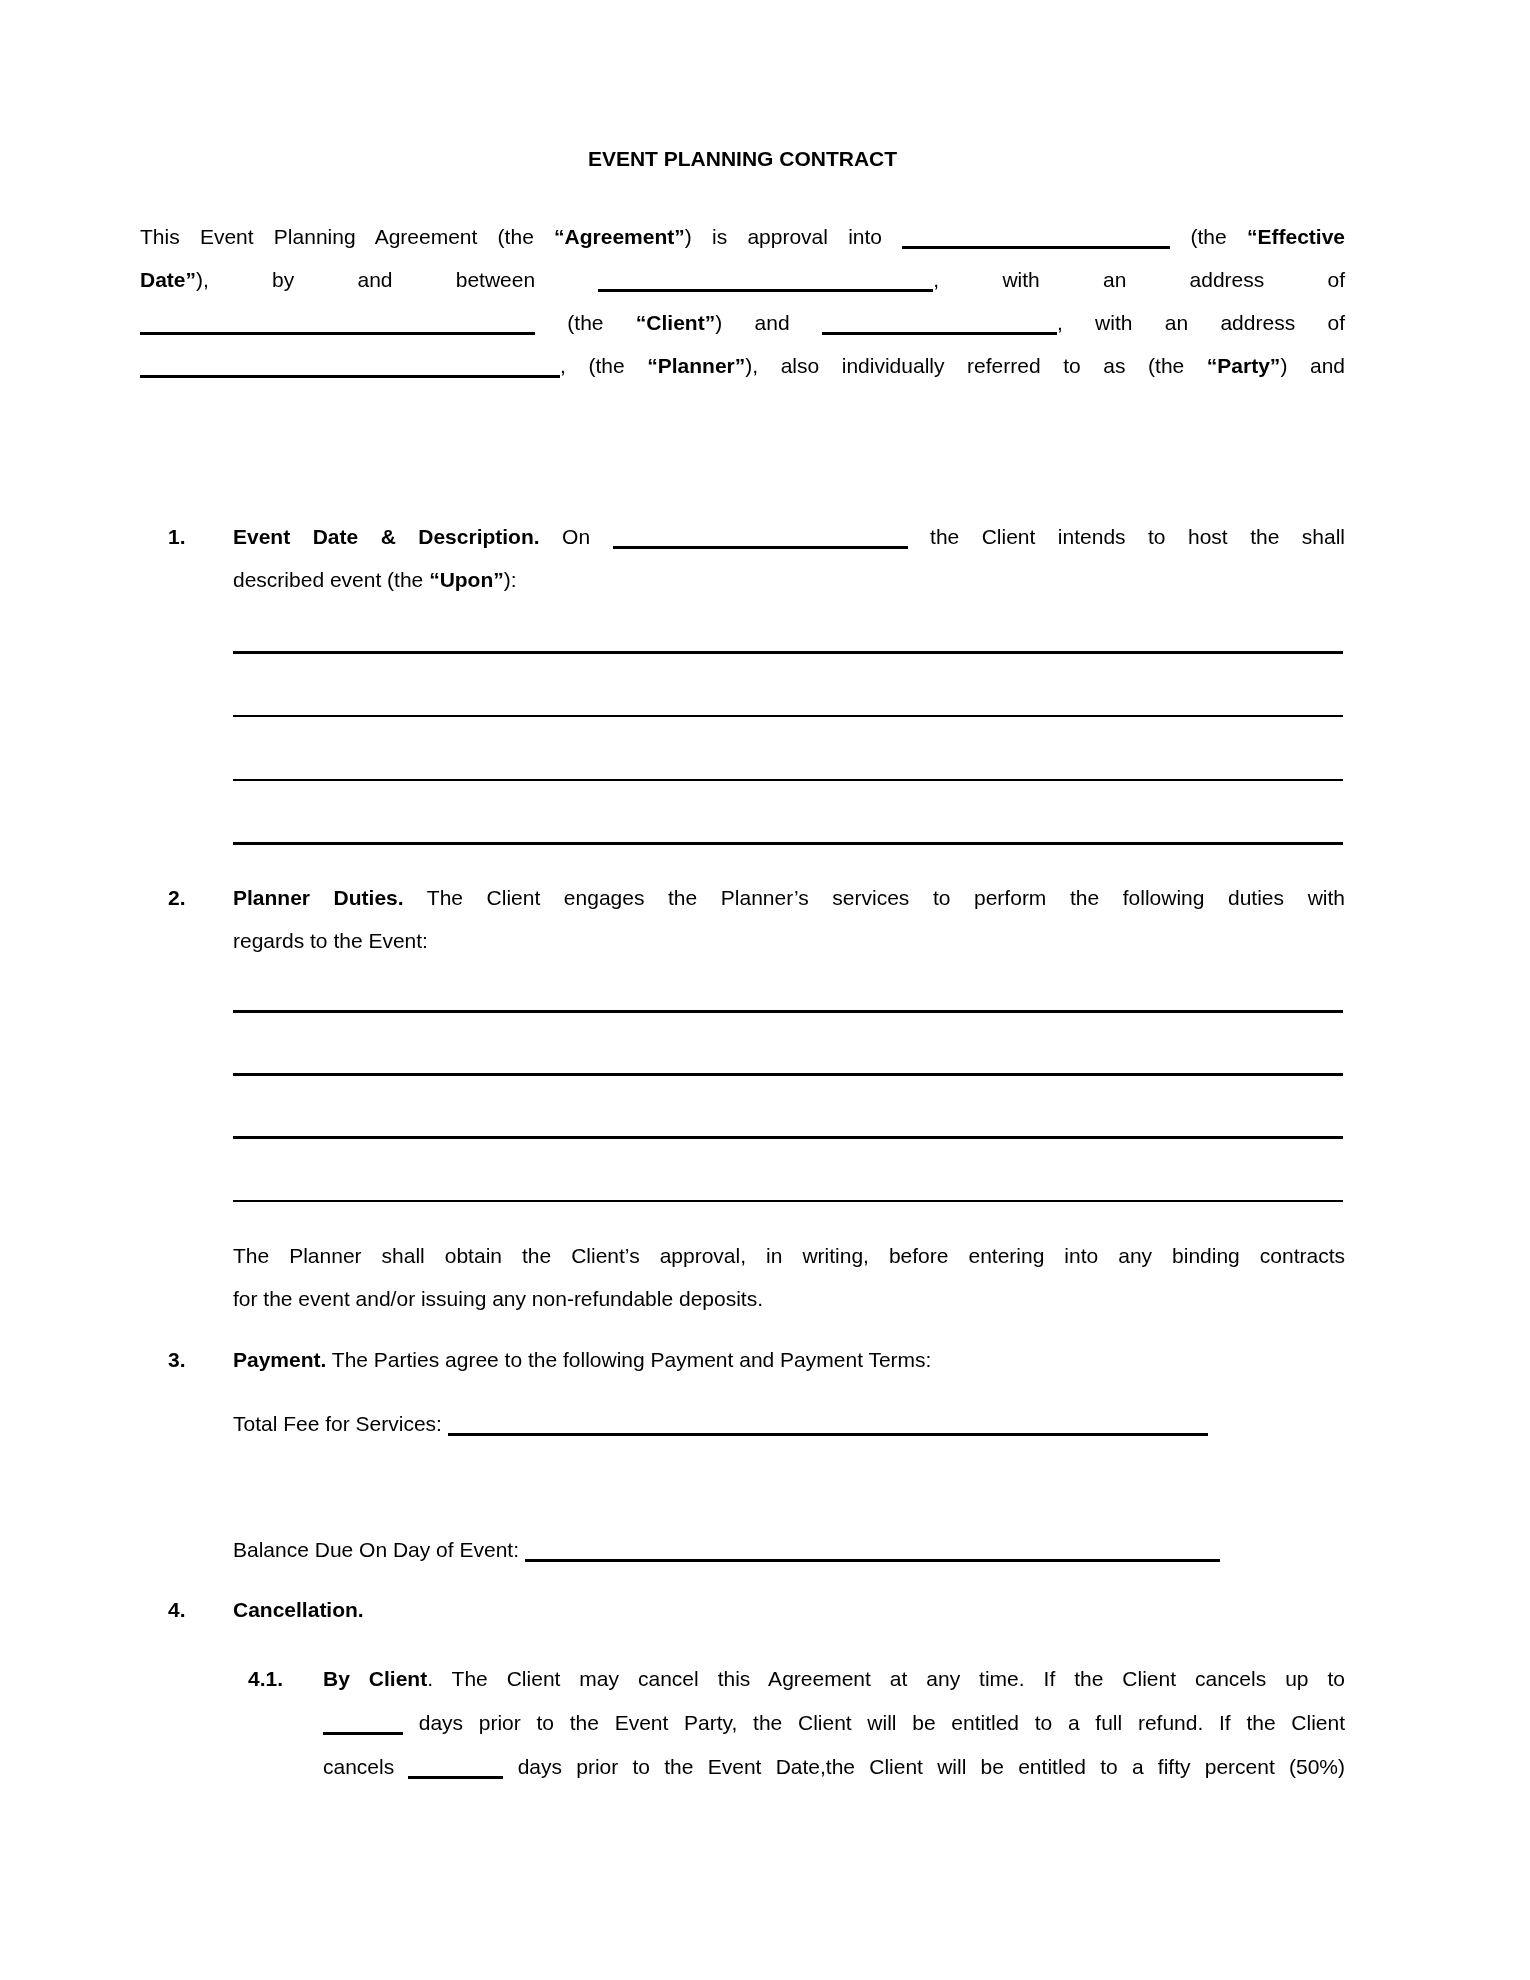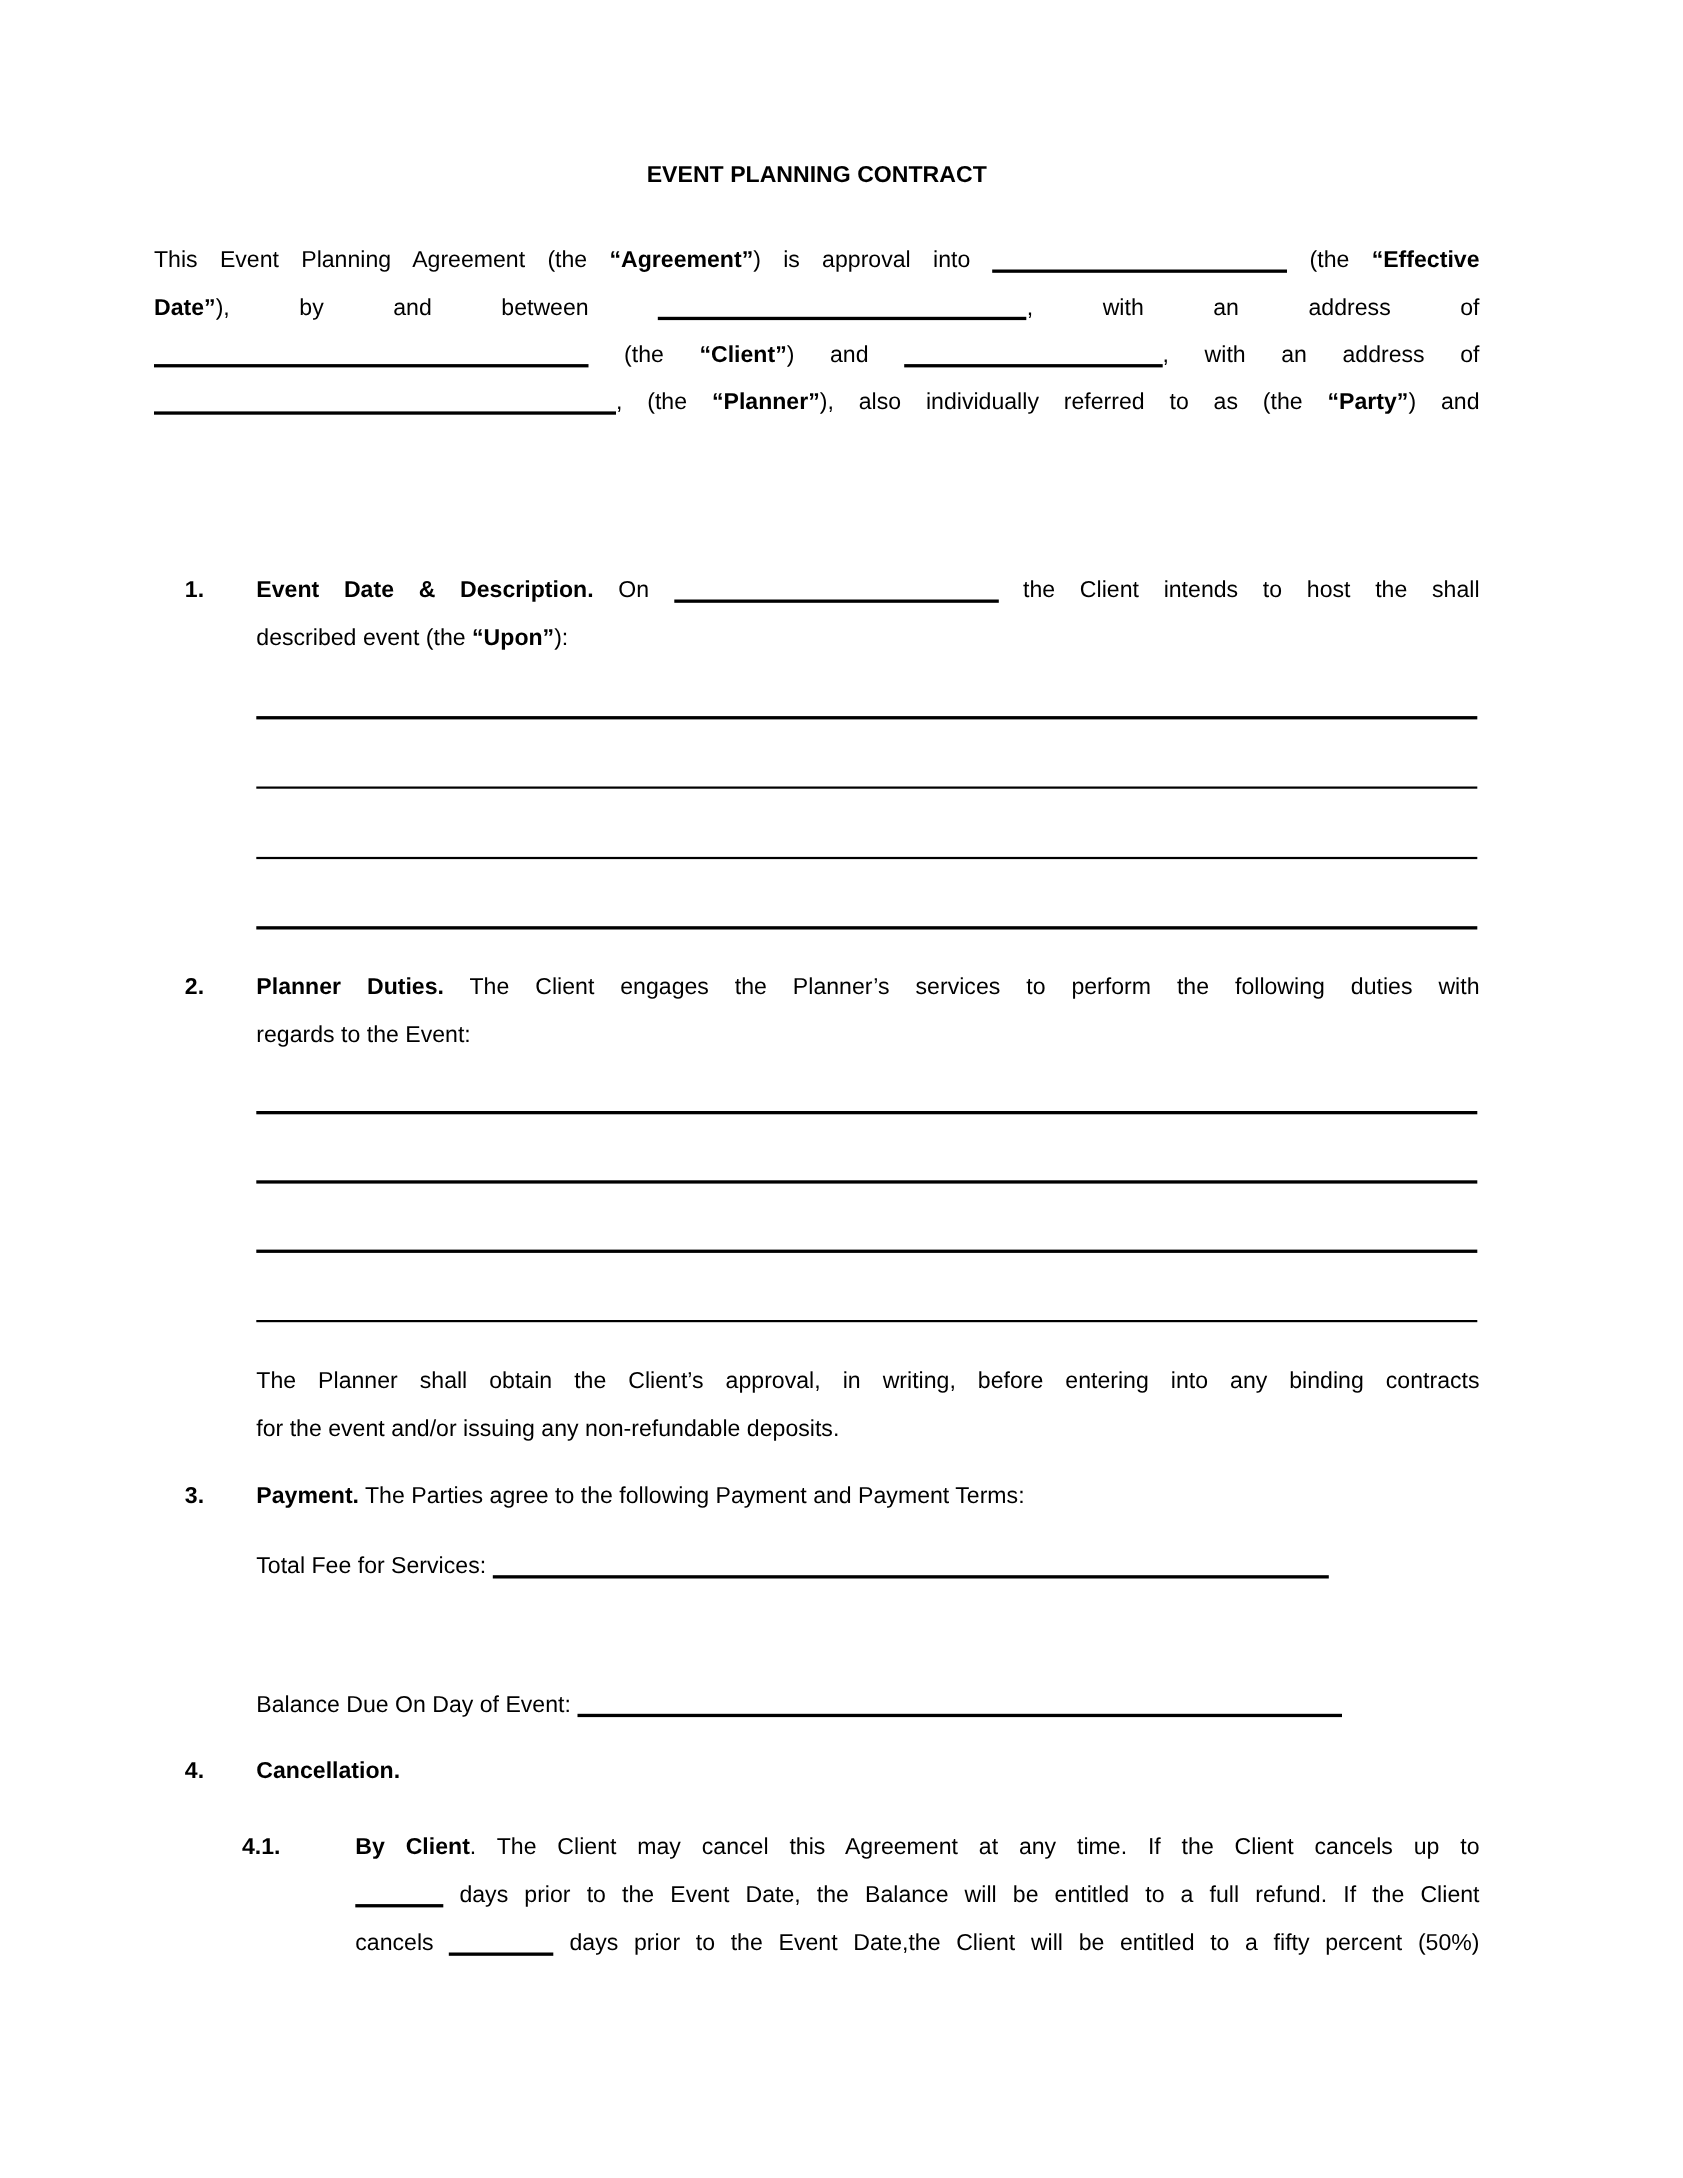--- a/index.html
+++ b/index.html
@@ -21,21 +21,21 @@
   .just{text-align:justify;text-align-last:justify;}
   .b{font-weight:bold;}
   .blank{
     display:inline-block;height:0;
     border-bottom:3px solid #000;
     margin-bottom:-5px;
   }
   .sec{left:140px;width:1205px;}
   .sec .num{position:absolute;left:28px;font-weight:bold;}
   .sec .body{margin-left:93px;}
-  .sub .num{left:80px;}
+  .sub .num{left:108px;}
   .sub .body{margin-left:183px;}
   .sub{line-height:44px;}
   .sub .line{min-height:44px;}
   .rule{position:absolute;left:233px;width:1110px;background:#000;}
   .payrow{left:233px;width:1112px;}
 </style>
 </head>
 <body>
 
 <div class="page">
@@ -94,18 +94,18 @@
     <span class="num">4.</span>
     <div class="body">
       <div class="line"><span class="b">Cancellation.</span></div>
     </div>
   </div>
 
   <div class="block sec sub" style="top:1657px">
     <span class="num">4.1.</span>
     <div class="body">
       <div class="line just"><span class="b">By Client</span><span>. The Client may cancel this Agreement at any time. If the Client cancels up to</span></div>
-      <div class="line just"><span class="blank" style="width: 80px;"></span><span> days prior to the Event Date, the Balance will be entitled to a full refund. If the Client</span></div>
+      <div class="line just"><span class="blank" style="width: 80px;"></span><span> days prior to the Event Party, the Client will be entitled to a full refund. If the Client</span></div>
       <div class="line just"><span>cancels </span><span class="blank" style="width: 95px;"></span><span> days prior to the Event Date,the Client will be entitled to a fifty percent (50%)</span></div>
     </div>
   </div>
 
 </div>
 
 </body></html>

